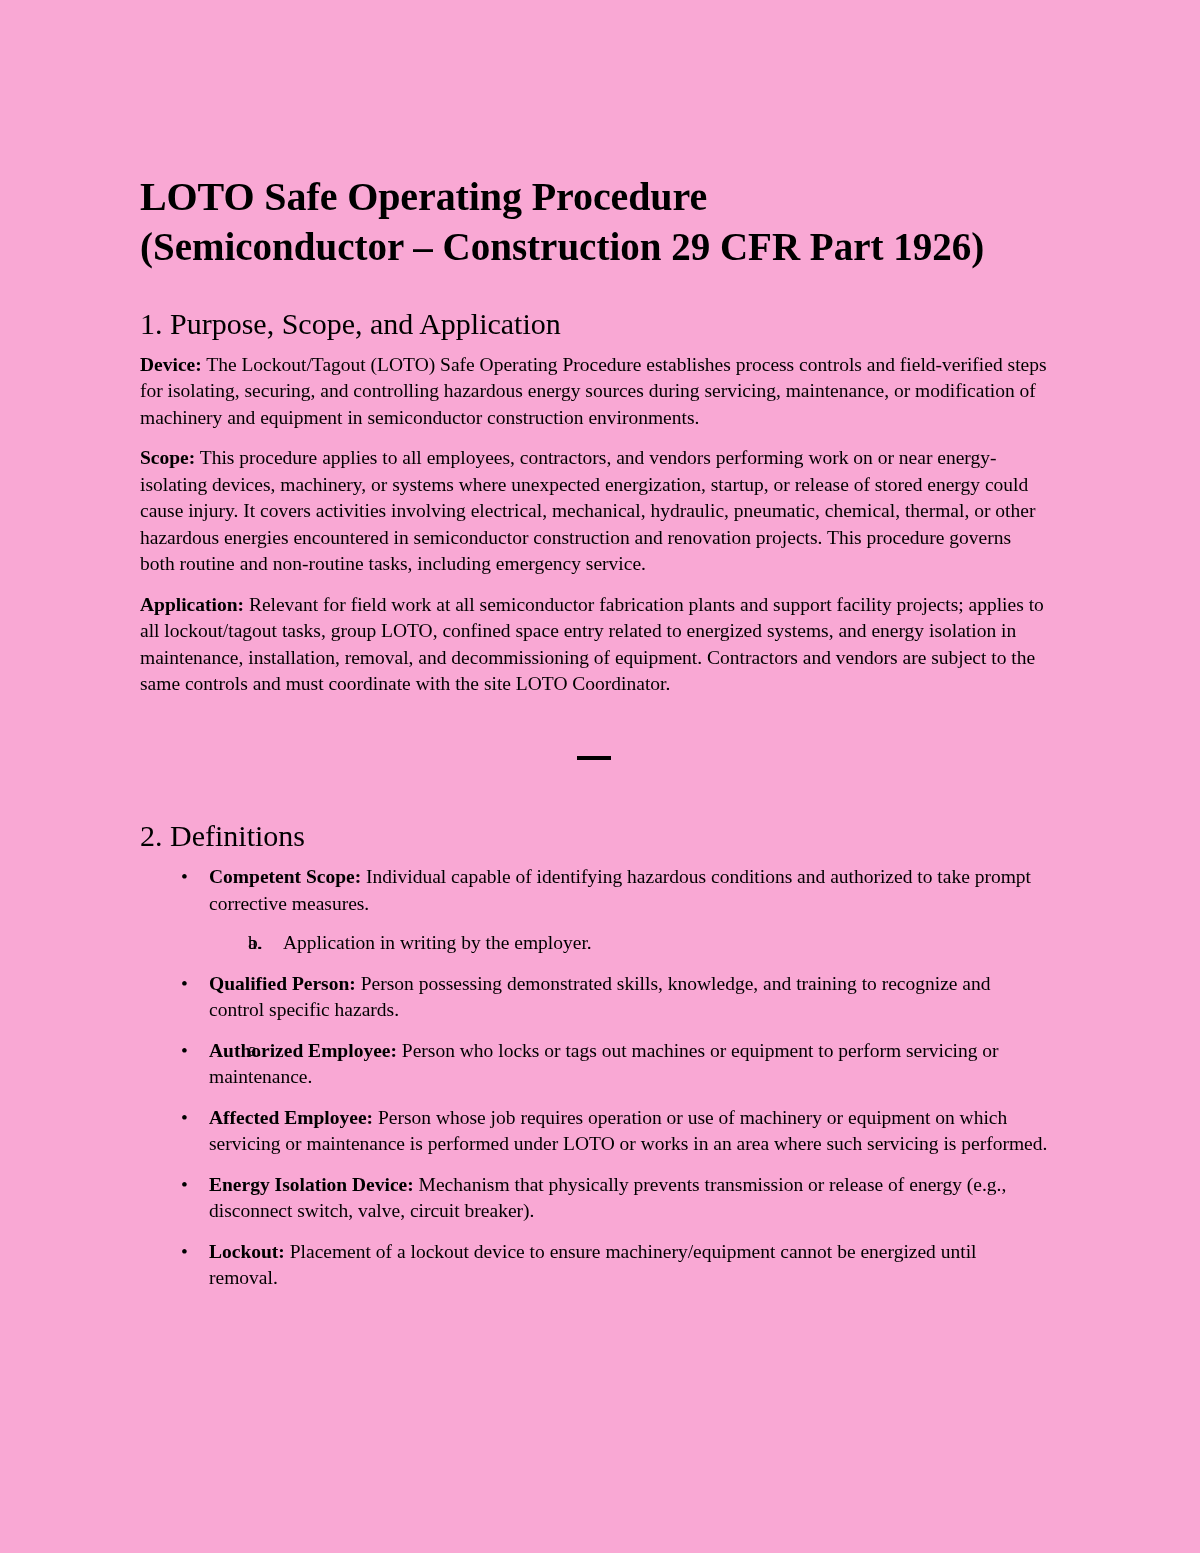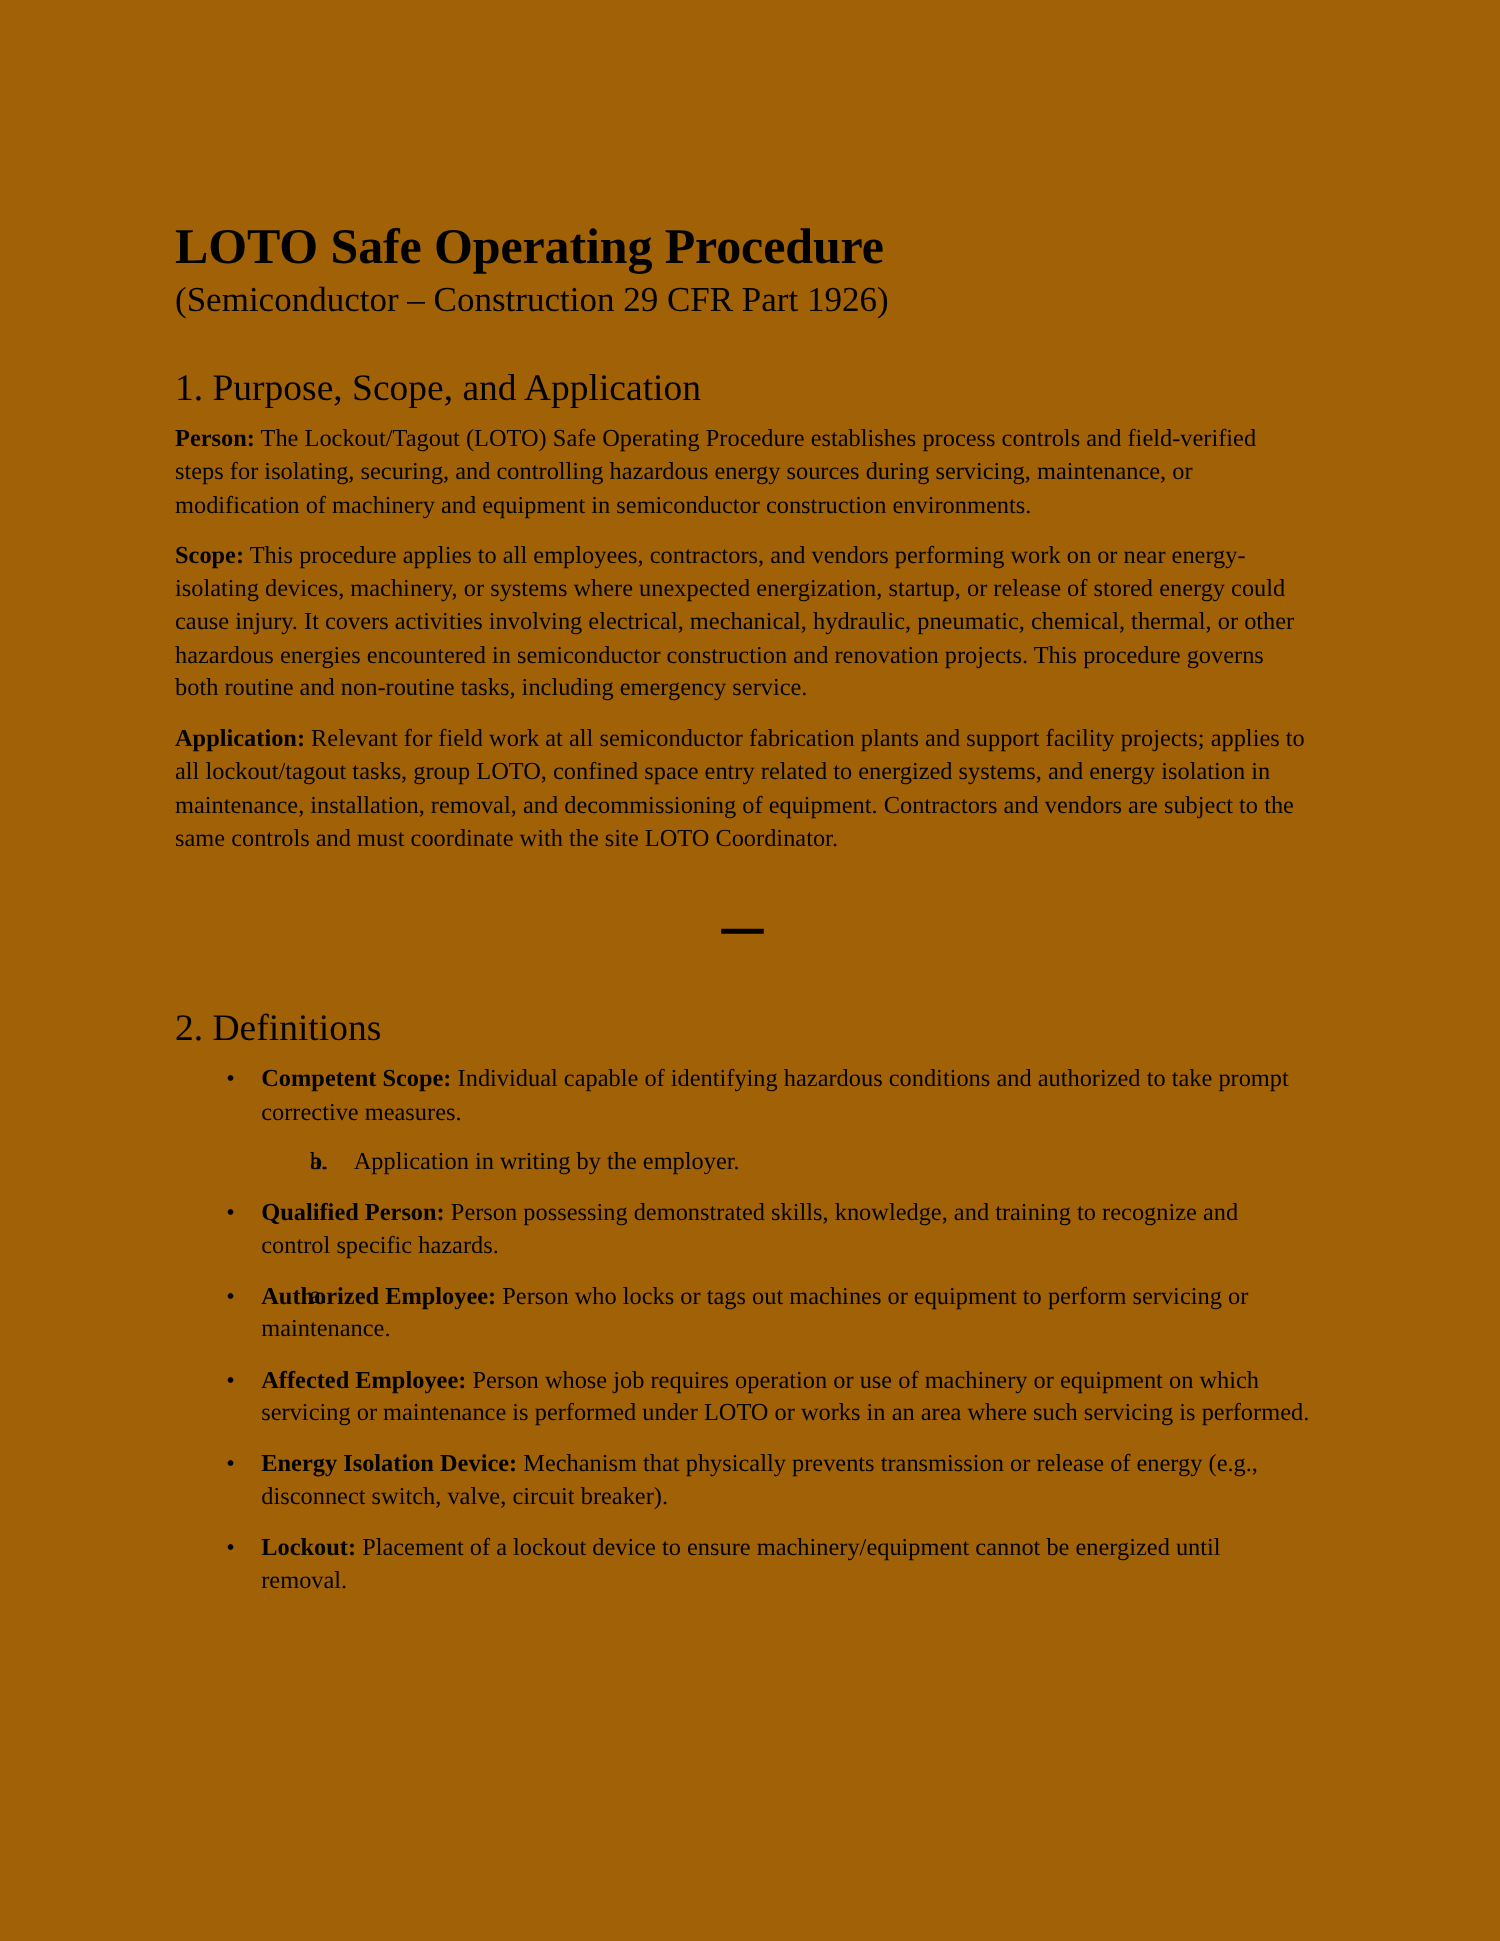--- a/index.html
+++ b/index.html
@@ -14,40 +14,40 @@
     color: #000000;
     -webkit-font-smoothing: antialiased;
   }
   .page {
     position: relative;
     width: 1200px;
     height: 1553px;
     box-sizing: border-box;
     padding: 0;
     overflow: hidden;
-    background: #a16207;
+    background: #f9a8d4;
   }
   .content {
     position: absolute;
     left: 140px;
     top: 175px;
     width: 908px;
   }
 
   
   .doc-title {
     font-size: 40px;
     font-weight: bold;
     line-height: 1.12;
     margin: 0;
     letter-spacing: -0.1px;
   }
   .doc-subtitle {
-    font-size: 28px;
-    font-weight: normal;
+    font-size: 39px;
+    font-weight: bold;
     line-height: 1.18;
     margin: 4px 0 0 0;
   }
 
   
   .section-heading {
     font-size: 30px;
     font-weight: normal;
     line-height: 1.2;
     margin: 36px 0 10px 0;
@@ -140,21 +140,21 @@
 <div class="page">
   <div class="content">
 
     <h1 class="doc-title">LOTO Safe Operating Procedure</h1>
     <h2 class="doc-subtitle">(Semiconductor – Construction 29 CFR Part 1926)</h2>
 
     <h3 class="section-heading">1. Purpose, Scope, and Application</h3>
 
     <div>
       <p class="body">
-        <span class="lead">Person:</span><span> The Lockout/Tagout (LOTO) Safe Operating Procedure establishes process controls and field-verified steps for isolating, securing, and controlling hazardous energy sources during servicing, maintenance, or modification of machinery and equipment in semiconductor construction environments.</span>
+        <span class="lead">Device:</span><span> The Lockout/Tagout (LOTO) Safe Operating Procedure establishes process controls and field-verified steps for isolating, securing, and controlling hazardous energy sources during servicing, maintenance, or modification of machinery and equipment in semiconductor construction environments.</span>
       </p>
       <p class="body">
         <span class="lead">Scope:</span><span> This procedure applies to all employees, contractors, and vendors performing work on or near energy-isolating devices, machinery, or systems where unexpected energization, startup, or release of stored energy could cause injury. It covers activities involving electrical, mechanical, hydraulic, pneumatic, chemical, thermal, or other hazardous energies encountered in semiconductor construction and renovation projects. This procedure governs both routine and non-routine tasks, including emergency service.</span>
       </p>
       <p class="body">
         <span class="lead">Application:</span><span> Relevant for field work at all semiconductor fabrication plants and support facility projects; applies to all lockout/tagout tasks, group LOTO, confined space entry related to energized systems, and energy isolation in maintenance, installation, removal, and decommissioning of equipment. Contractors and vendors are subject to the same controls and must coordinate with the site LOTO Coordinator.</span>
       </p>
     </div>
 
     <div class="separator-wrap">

